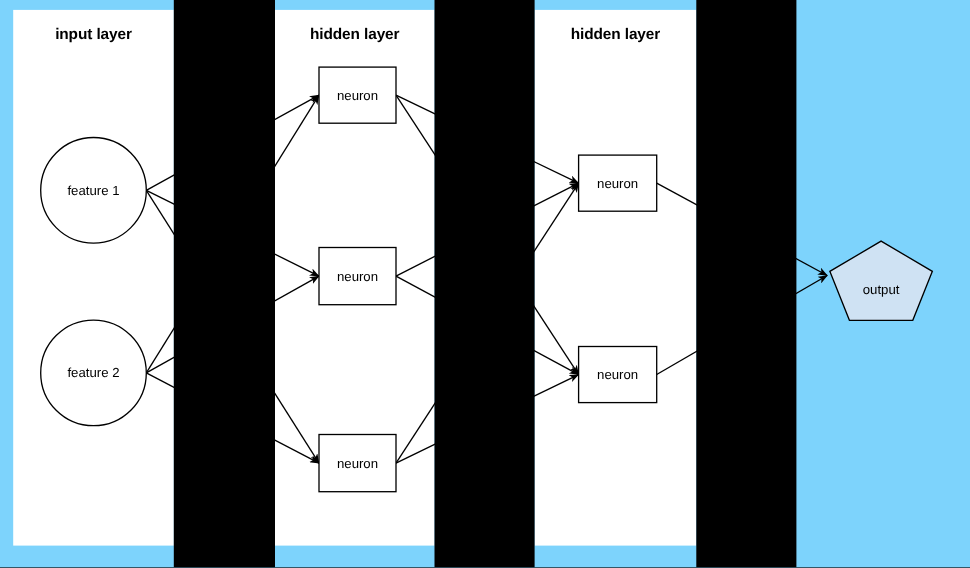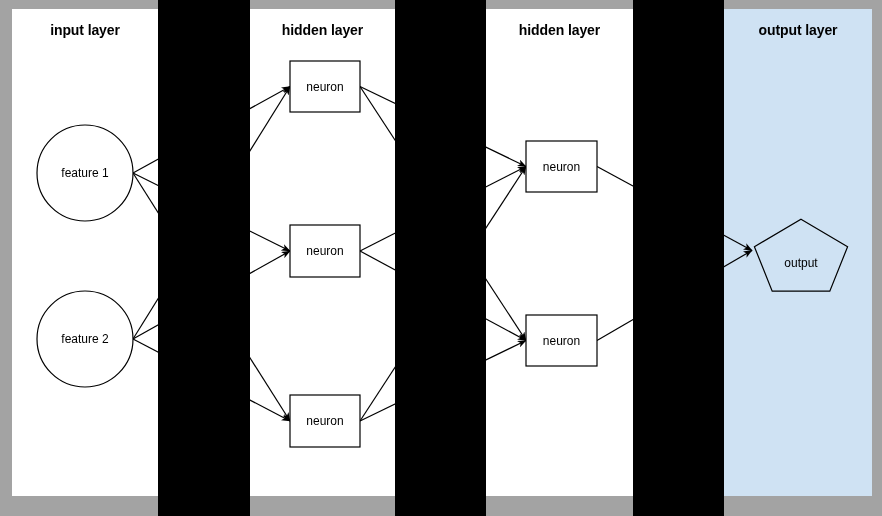--- a/index.html
+++ b/index.html
@@ -4,21 +4,21 @@
 <style>
   html, body {
     margin: 0;
     padding: 0;
     background: #000000;
   }
   #canvas {
     position: relative;
     width: 882px;
     height: 516px;
-    background: #a3a3a3;
+    background: #7dd3fc;
     overflow: hidden;
     font-family: "Liberation Sans", sans-serif;
   }
   .layer-panel {
     position: absolute;
     box-sizing: border-box;
   }
   .layer-title {
     position: absolute;
     left: 0;
@@ -63,23 +63,20 @@
 <div id="canvas">
 
   <div class="layer-panel" id="panel-input" style="left: 12px; top: 9px; width: 146px; height: 487px; background: rgb(255, 255, 255);">
     <div class="layer-title" style="top: 13px;">input layer</div>
   </div>
   <div class="layer-panel" id="panel-hidden-1" style="left: 250px; top: 9px; width: 145px; height: 487px; background: rgb(255, 255, 255);">
     <div class="layer-title" style="top: 13px;">hidden layer</div>
   </div>
   <div class="layer-panel" id="panel-hidden-2" style="left: 486px; top: 9px; width: 147px; height: 487px; background: rgb(255, 255, 255);">
     <div class="layer-title" style="top: 13px;">hidden layer</div>
-  </div>
-  <div class="layer-panel" id="panel-output" style="left: 724px; top: 9px; width: 148px; height: 487px; background: rgb(207, 226, 243);">
-    <div class="layer-title" style="top: 13px;">output layer</div>
   </div>
 
   <svg id="wires" viewBox="0 0 882 516">
     <defs>
       <marker id="arrowhead" markerWidth="9" markerHeight="7" refX="8.4" refY="3.5" orient="auto" markerUnits="userSpaceOnUse">
         <path d="M0,0 L9,3.5 L0,7 L2.4,3.5 Z" fill="#000000"></path>
       </marker>
     </defs>
     <g id="wire-group" stroke="#000000" stroke-width="1.2" fill="none">
         <line x1="133" y1="173" x2="290" y2="86.5" marker-end="url(#arrowhead)"></line>

